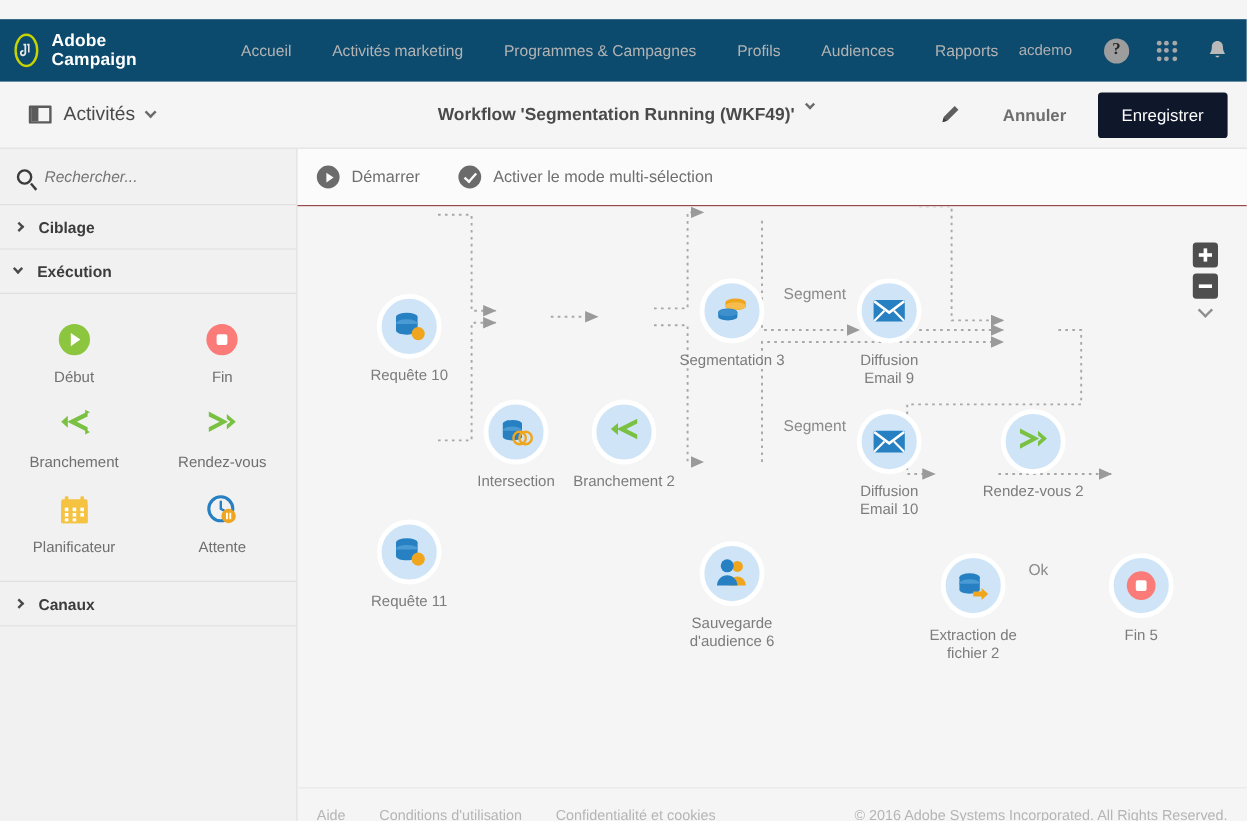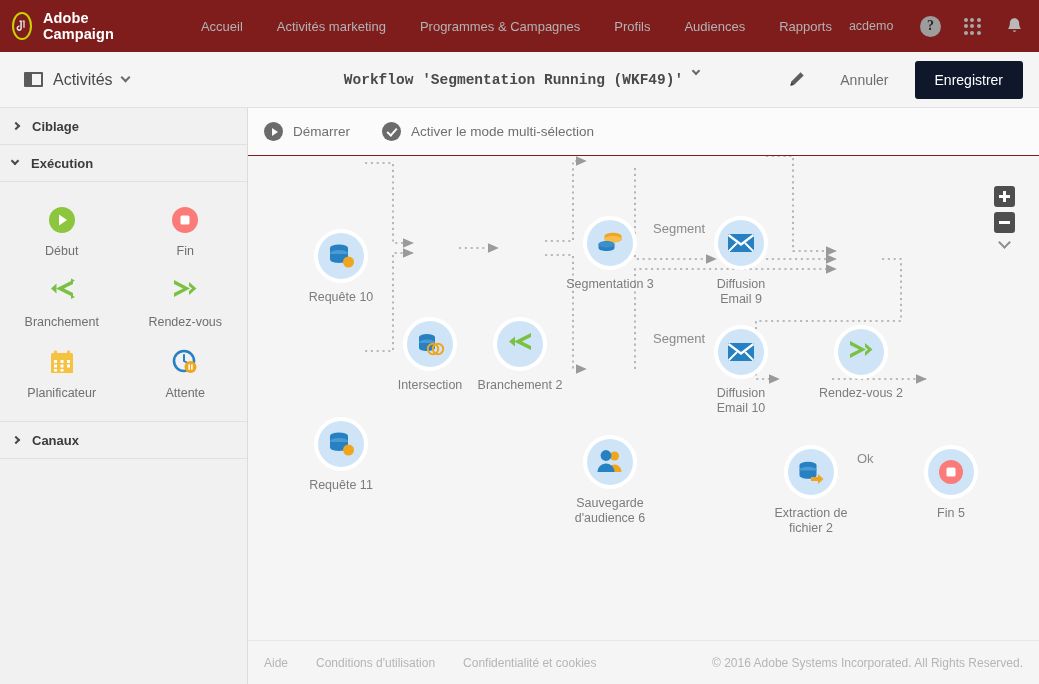--- a/index.html
+++ b/index.html
@@ -4,22 +4,22 @@
 <style>
   * { box-sizing: border-box; margin: 0; padding: 0; }
   html, body {
     width: 1039px; height: 684px;
     font-family: "Liberation Sans", sans-serif;
     background: #f5f5f5; overflow: hidden;
   }
 
   
   #topnav {
-    height: 52px; background: #7f1d1d; display: flex; align-items: center;
-    position: relative; z-index: 20;
+    height: 52px; background: #0c4a6e; display: flex; align-items: center;
+    position: relative; z-index: 20; margin-top: 16px;
   }
   #brand { display: flex; align-items: center; padding-left: 12px; }
   #brand-logo {
     width: 28px; height: 28px; border-radius: 50%;
     border: 2px solid #c8d400; display: flex; align-items: center;
     justify-content: center; color: #e8e8e8; font-size: 15px;
     font-family: "Liberation Serif", serif; font-weight: bold;
   }
   #brand-name {
     color: #fff; font-size: 14.5px; font-weight: bold; margin-left: 11px;
@@ -62,38 +62,38 @@
   }
   #panel-icon::before { content:""; width: 6px; background:#5b5b5b; }
   #activities-label { font-size: 16px; color: #4a4a4a; margin-left: 10px; }
   .chev-down {
     width: 7px; height: 7px; border-right: 2px solid #6b6b6b;
     border-bottom: 2px solid #6b6b6b; transform: rotate(45deg);
     margin-left: 9px; margin-top: -4px;
   }
   #wf-title-wrap {
     position: absolute; left: 4px; right: 0; display: flex; justify-content: center;
-    align-items: flex-start; pointer-events: none; font-family: Liberation Mono, monospace;
+    align-items: flex-start; pointer-events: none;
   }
   #wf-title {
     font-size: 14.5px; color: #4a4a4a; font-weight: bold; pointer-events: auto;
     cursor: pointer;
   }
   #wf-title-chev {
     width: 6px; height: 6px; border-right: 2px solid #6b6b6b;
     border-bottom: 2px solid #6b6b6b; transform: rotate(45deg);
     margin-left: 10px; margin-top: -4px; pointer-events: auto; cursor: pointer;
   }
   #subbar-right {
     margin-left: auto; display: flex; align-items: center; padding-right: 16px;
   }
   #pencil-btn { width: 28px; height: 28px; cursor: pointer; display:flex;
     align-items:center; justify-content:center; margin-right: 14px; }
   #cancel-btn {
-    font-size: 14px; color: #6e6e6e; cursor: pointer; padding: 6px 16px;
+    font-size: 14px; color: #6e6e6e; cursor: pointer; padding: 6px 16px; font-weight: bold;
   }
   #save-btn {
     background: #0f172a; color: #fff; font-size: 14px; border: none;
     border-radius: 3px; padding: 11px 20px; cursor: pointer;
     font-family: "Liberation Sans", sans-serif; margin-left: 10px;
   }
 
   
   #body { display: flex; height: 576px; }
 
@@ -278,20 +278,24 @@
       </svg>
     </div>
     <div id="cancel-btn">Annuler</div>
     <button id="save-btn">Enregistrer</button>
   </div>
 </div>
 
 <div id="body">
 
   <div id="sidebar">
+    <div id="search-row">
+      <div id="search-glass"></div>
+      <input id="search-input" placeholder="Rechercher..." style="">
+    </div>
 
     <div class="group-header">
       <div class="chev-right"></div>
       <span>Ciblage</span>
     </div>
 
     <div class="group-header">
       <div class="chev-open"></div>
       <span>Exécution</span>
     </div>

